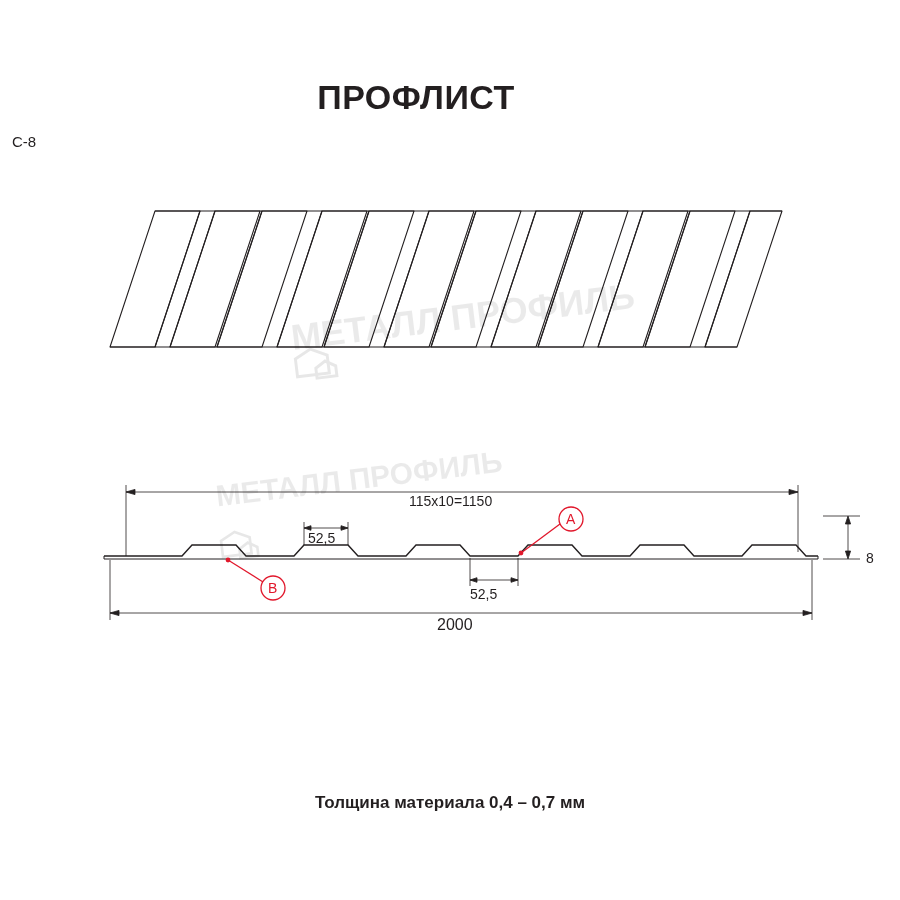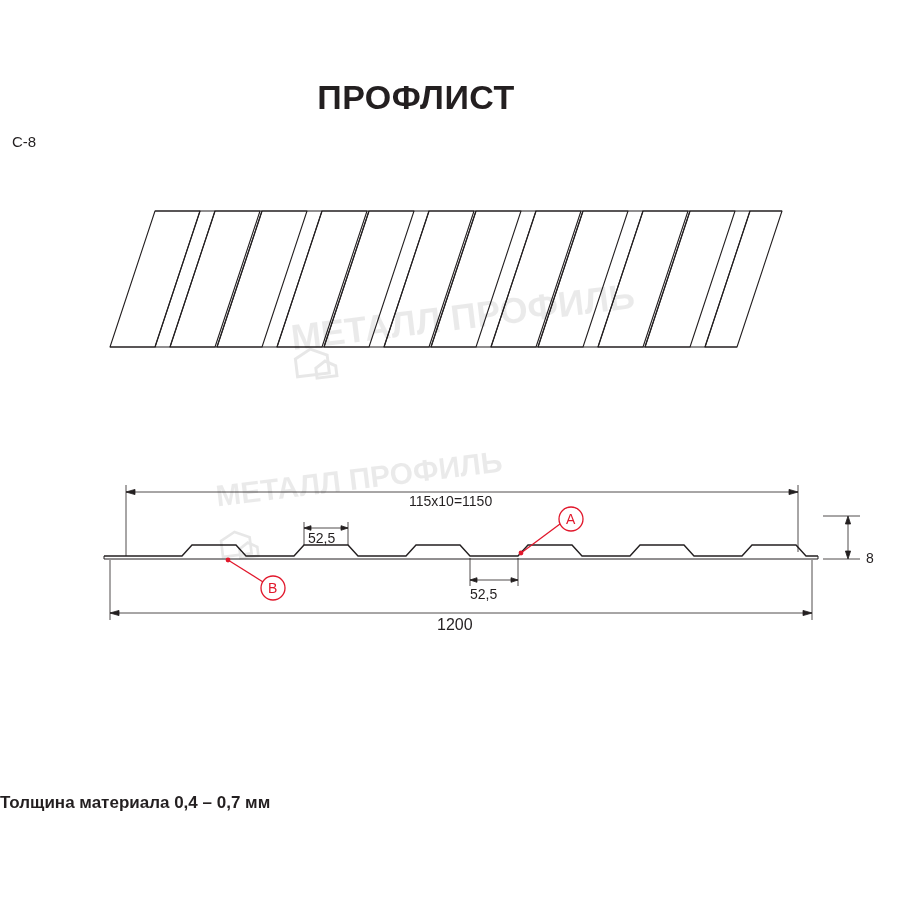--- a/index.html
+++ b/index.html
@@ -38,21 +38,21 @@
     width: 900px;
     text-align: left;
     font-size: 15px;
     color: #231f20;
   }
   .footer-note {
     position: absolute;
     top: 793px;
     left: 0;
     width: 900px;
-    text-align: left;
+    text-align: center;
     font-size: 17px;
     font-weight: bold;
     color: #231f20;
   }
   .svg-layer {
     position: absolute;
     top: 0;
     left: 0;
   }
   .wm {
@@ -208,20 +208,20 @@
     <path d="M24,22 L34,16 L44,22 L44,32 L24,32 Z" fill="none" stroke="#000" stroke-width="3" transform="rotate(-7 34 24)"></path>
   </svg>
   <svg class="wm-logo wm-logo2" width="54" height="40" viewBox="0 0 60 44">
     <path d="M4,30 L4,12 L20,4 L36,12 L36,30 Z" fill="none" stroke="#000" stroke-width="3" transform="rotate(-7 20 18)"></path>
     <path d="M24,22 L34,16 L44,22 L44,32 L24,32 Z" fill="none" stroke="#000" stroke-width="3" transform="rotate(-7 34 24)"></path>
   </svg>
 
   <div class="dim-text" style="top:471px; left:409px;">115x10=1150</div>
   <div class="dim-text" style="top:508px; left:308px;">52,5</div>
   <div class="dim-text" style="top:564px; left:470px;">52,5</div>
-  <div class="dim-text" style="top:594px; left:437px; font-size:16px;">1200</div>
+  <div class="dim-text" style="top:594px; left:437px; font-size:16px;">2000</div>
   <div class="dim-text" style="top:528px; left:866px;">8</div>
 
   <div class="label-callout" style="top:511px; left:566px;">A</div>
   <div class="label-callout" style="top:580px; left:268px;">B</div>
 
   <div class="footer-note">Толщина материала 0,4 – 0,7 мм</div>
 </div>
 
 </body></html>

